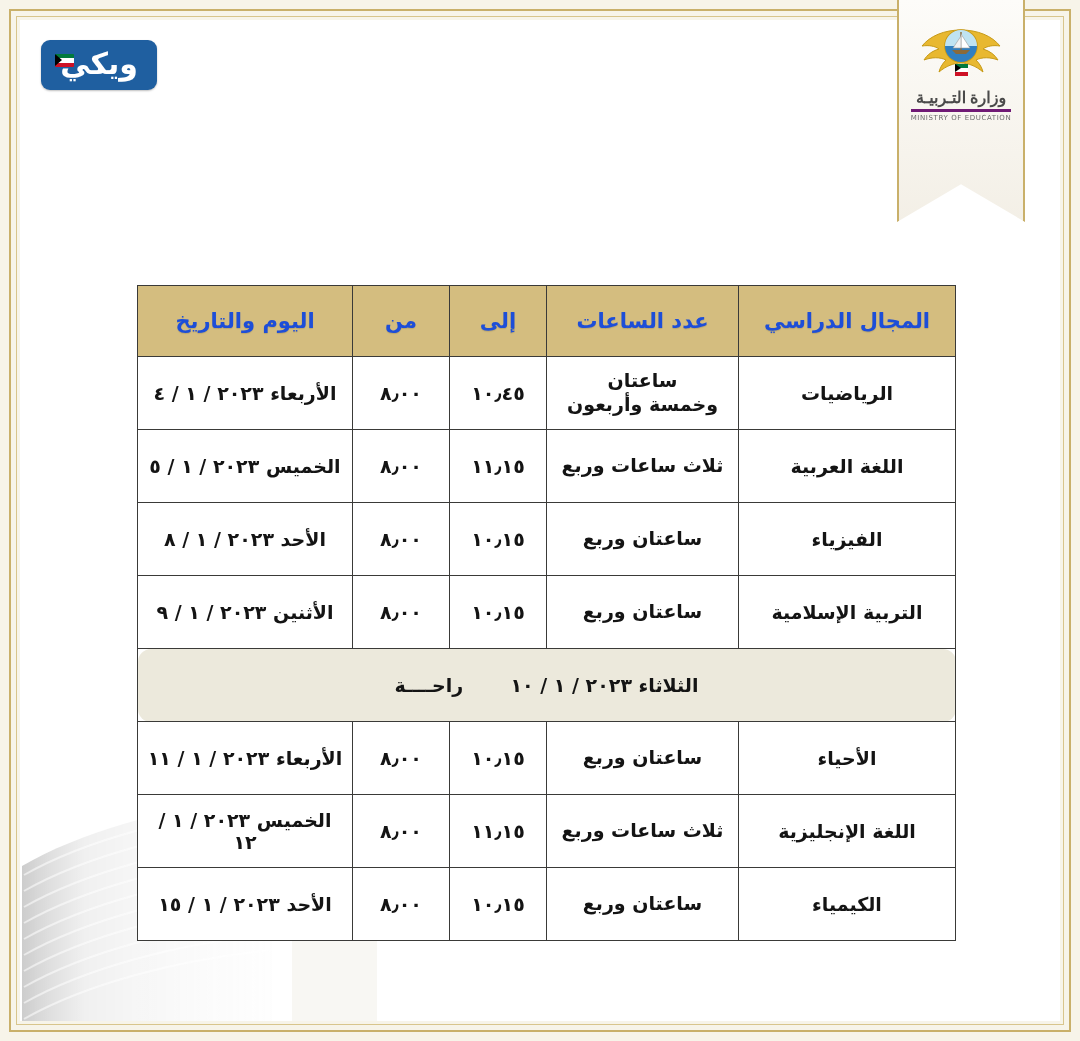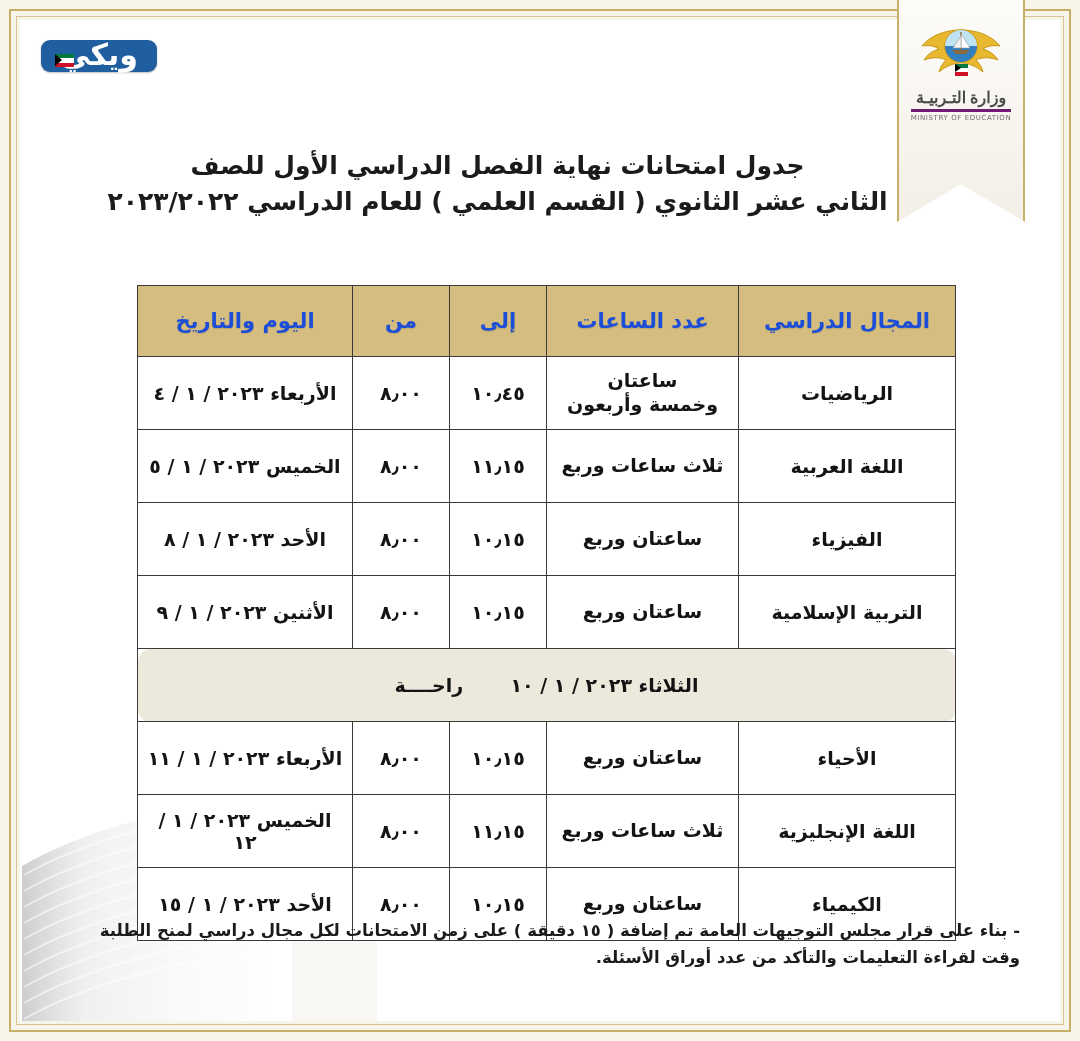--- a/index.html
+++ b/index.html
@@ -52,21 +52,21 @@
     opacity: .5;
     pointer-events: none;
   }
 
   
   .wiki-logo {
     position: absolute;
     left: 41px;
     top: 40px;
     width: 116px;
-    height: 32px;
+    height: 50px;
     background: #1f5fa0;
     border-radius: 9px;
     z-index: 4;
     display: flex;
     align-items: center;
     justify-content: center;
     box-shadow: 0 1px 2px rgba(0,0,0,.25);
   }
   .wiki-logo-text {
     color: #ffffff;
@@ -299,24 +299,20 @@
           <rect x="37" y="46" width="13" height="4" fill="#ffffff"></rect>
           <rect x="37" y="50" width="13" height="4" fill="#ce1126"></rect>
           <path d="M37 42 L43 46 L37 50 Z" fill="#000000"></path>
         </g>
       </svg>
       <div class="ribbon-title">وزارة التـربيـة</div>
       <div class="ribbon-sub">MINISTRY OF EDUCATION</div>
     </div>
   </div>
 
-  <div class="doc-title">
-    <span>جدول امتحانات نهاية الفصل الدراسي الأول للصف</span>
-    <span class="l2">الثاني عشر الثانوي ( القسم العلمي ) للعام الدراسي ٢٠٢٣/٢٠٢٢</span>
-  </div>
 
   <div class="schedule-wrap">
     <table class="schedule">
       <colgroup>
         <col class="w-subject">
           <col class="w-hours">
           <col class="w-to">
           <col class="w-from">
           <col class="w-date">
       </colgroup>
@@ -389,18 +385,17 @@
           <td class="c-hours">ساعتان وربع</td>
           <td class="c-to">١٠٫١٥</td>
           <td class="c-from">٨٫٠٠</td>
           <td class="c-date">الأحد ٢٠٢٣ / ١ / ١٥</td>
         </tr>
       </tbody>
     </table>
   </div>
 
   <div class="notes">
-    <p class="note note-2">- بناء على قرار مجلس التوجيهات العامة تم إضافة ( ١٥ دقيقة ) على زمن الامتحانات لكل مجال دراسي لمنح الطلبة وقت لقراءة التعليمات والتأكد من عدد أوراق الأسئلة.</p>
   </div>
 
   <div class="frame-outer"></div>
   <div class="frame-inner"></div>
 </div>
 
 </body></html>

